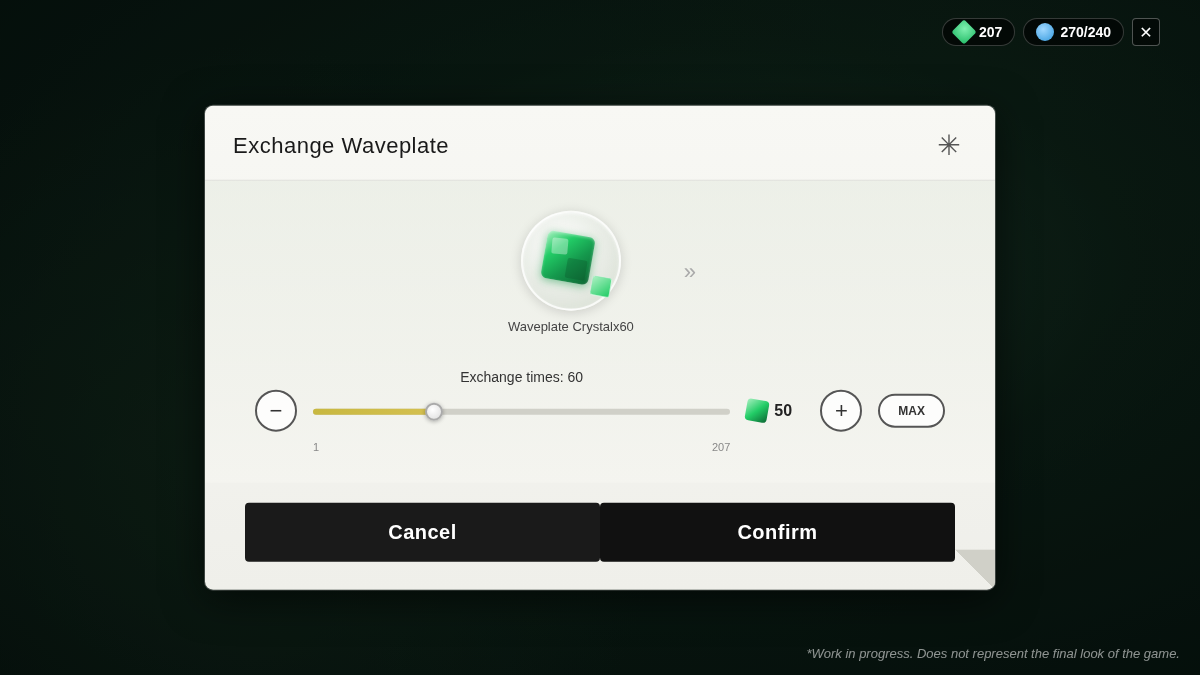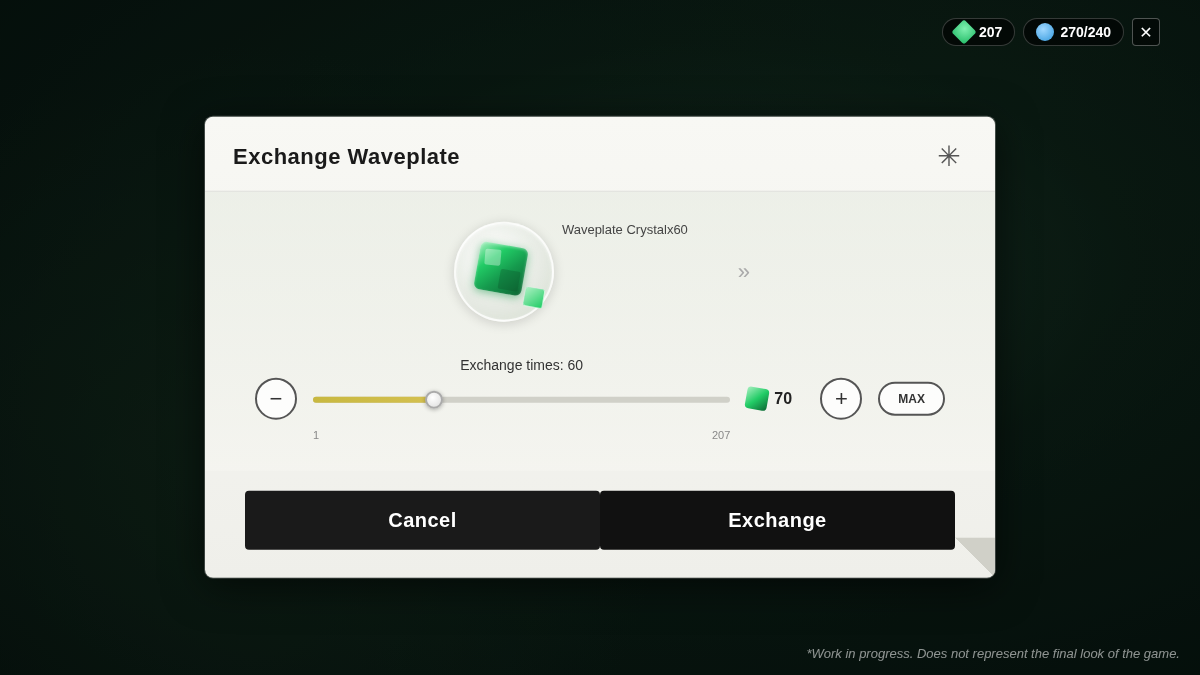--- a/index.html
+++ b/index.html
@@ -132,21 +132,21 @@
     .dialog-header {
       padding: 22px 28px 16px 28px;
       border-bottom: 1px solid rgba(0,0,0,0.1);
       display: flex;
       align-items: center;
       justify-content: space-between;
     }
 
     .dialog-title {
       font-size: 22px;
-      font-weight: 700;
+      font-weight: 400;
       color: #1a1a1a;
       letter-spacing: 0.5px;
       text-align: center;
     }
 
     .dialog-close {
       width: 36px;
       height: 36px;
       display: flex;
       align-items: center;
@@ -173,21 +173,22 @@
     .exchange-area {
       display: flex;
       align-items: center;
       justify-content: center;
       gap: 50px;
       margin-bottom: 35px;
     }
 
     .item-box {
       display: flex;
-      flex-direction: row;
+      flex-direction: column;
+      align-items: center;
       gap: 8px;
     }
 
     .item-icon-wrapper {
       width: 100px;
       height: 100px;
       border-radius: 50%;
       background: radial-gradient(circle at 40% 35%, rgba(255,255,255,0.9), rgba(200,210,195,0.7));
       border: 2px solid rgba(255,255,255,0.8);
       box-shadow: 0 2px 12px rgba(0,0,0,0.15), inset 0 1px 3px rgba(255,255,255,0.6);
@@ -517,30 +518,30 @@
           </div>
         </div>
         <div class="slider-range-labels">
           <span>1</span>
           <span>207</span>
         </div>
       </div>
 
       <div class="crystal-count">
         <div class="small-green-crystal"></div>
-        <span class="count-value">70</span>
+        <span class="count-value">50</span>
       </div>
 
       <div class="qty-btn">+</div>
       <div class="max-btn">MAX</div>
 
     </div>
 
   </div>
 
   <div class="dialog-footer">
     <button class="btn-cancel">Cancel</button>
-    <button class="btn-confirm">Exchange</button>
+    <button class="btn-confirm">Confirm</button>
   </div>
 
 </div>
 
 <div class="watermark">*Work in progress. Does not represent the final look of the game.</div>
 
 </body></html>

